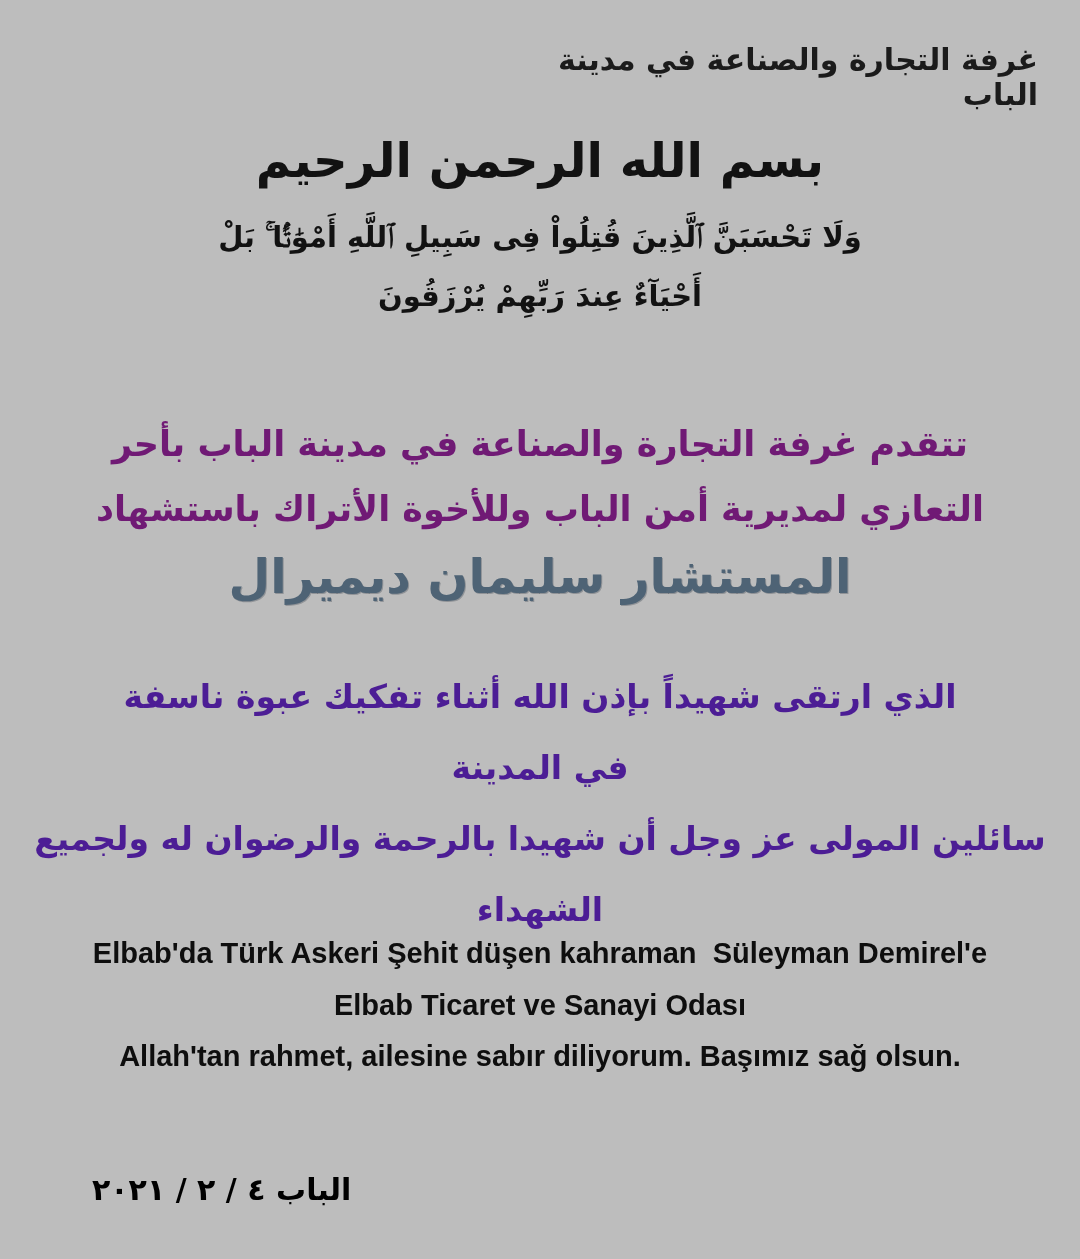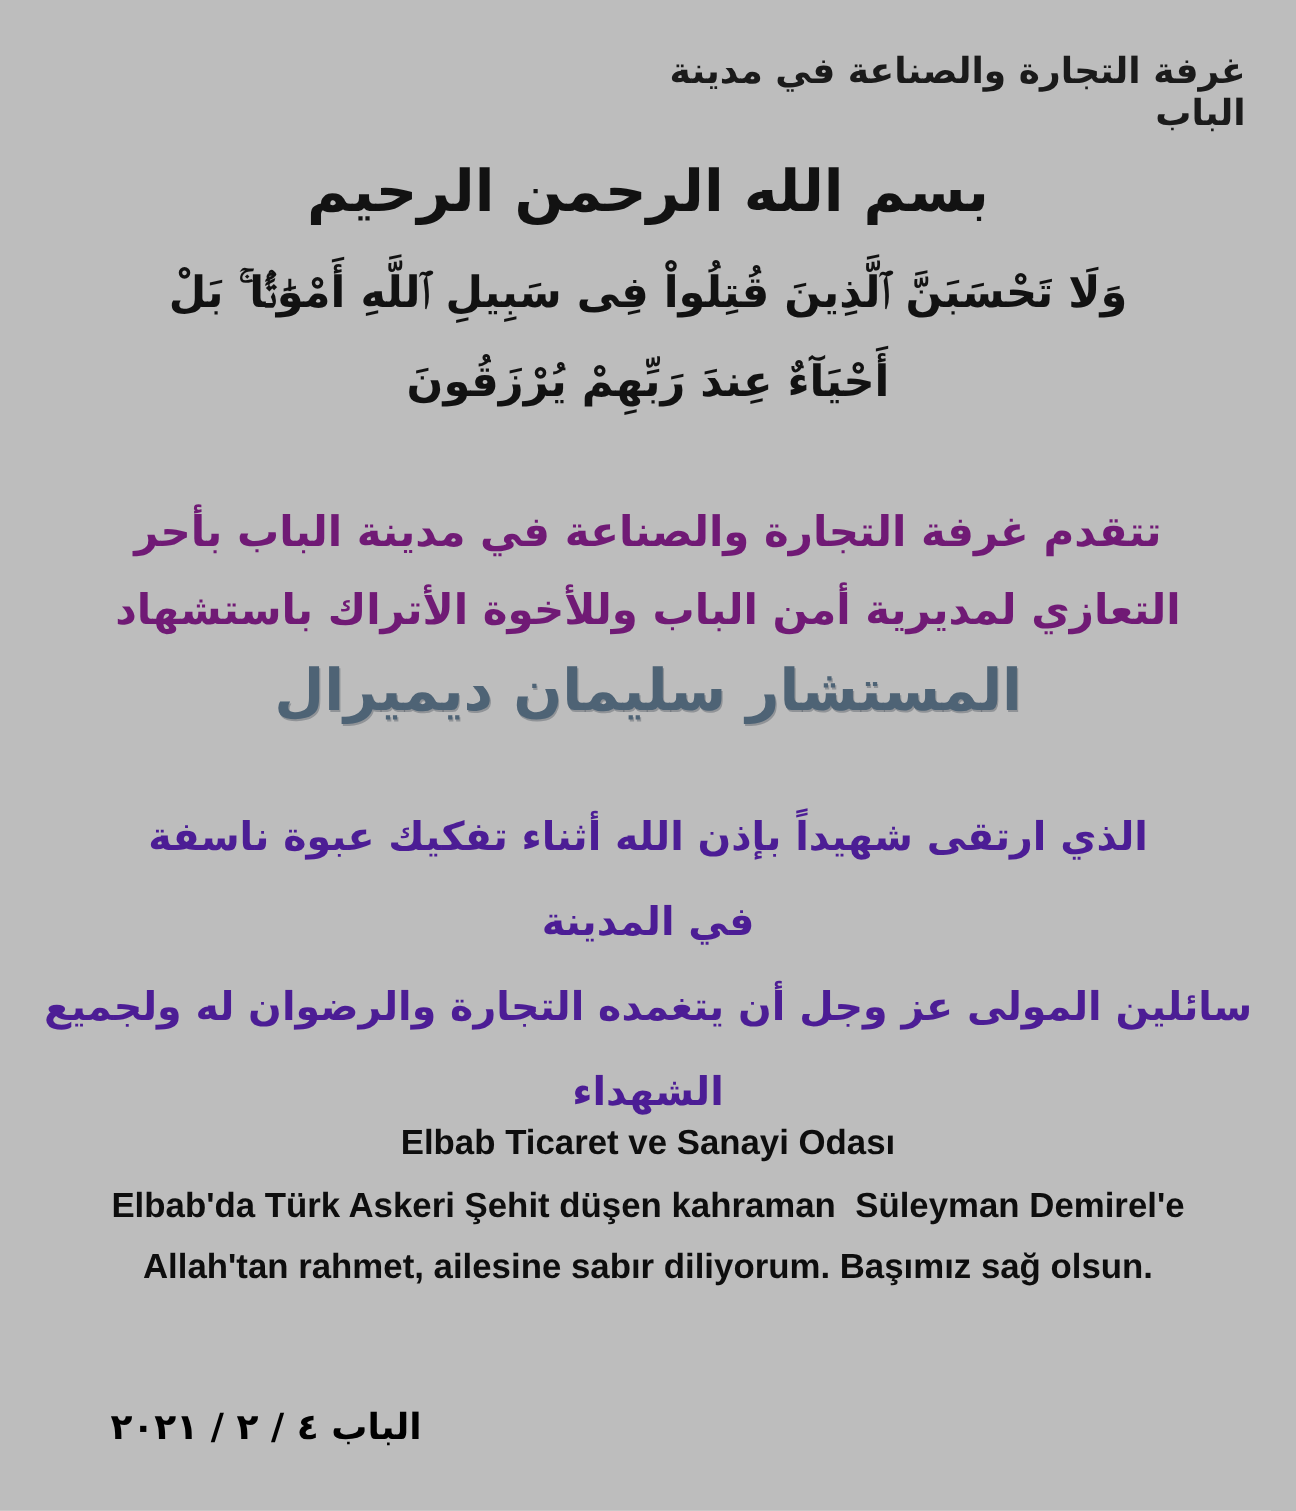--- a/index.html
+++ b/index.html
@@ -39,21 +39,21 @@
     font-size: 48px;
     font-weight: bold;
     color: #121212;
   }
   .quran-verse {
     position: absolute;
     top: 208px;
     left: 0;
     width: 100%;
     text-align: center;
-    font-size: 36px;
+    font-size: 29px;
     font-weight: bold;
     line-height: 2.05;
     color: #121212;
   }
   .condolence-intro {
     position: absolute;
     top: 412px;
     left: 0;
     width: 100%;
     text-align: center;
@@ -125,24 +125,24 @@
   <div class="condolence-intro" dir="rtl">
     <div class="line">تتقدم غرفة التجارة والصناعة في مدينة الباب بأحر</div>
     <div class="line">التعازي لمديرية أمن الباب وللأخوة الأتراك باستشهاد</div>
   </div>
 
   <div class="martyr-name" dir="rtl">المستشار سليمان ديميرال</div>
 
   <div class="condolence-body" dir="rtl">
     <div class="line">الذي ارتقى شهيداً بإذن الله أثناء تفكيك عبوة ناسفة</div>
     <div class="line">في المدينة</div>
-    <div class="line">سائلين المولى عز وجل أن يتغمده التجارة والرضوان له ولجميع الشهداء</div>
+    <div class="line">سائلين المولى عز وجل أن شهيدا بالرحمة والرضوان له ولجميع الشهداء</div>
   </div>
 
   <div class="turkish-block" dir="ltr">
+    <div class="line">Elbab'da Türk Askeri Şehit düşen kahraman  Süleyman Demirel'e</div>
     <div class="line">Elbab Ticaret ve Sanayi Odası</div>
-    <div class="line">Elbab'da Türk Askeri Şehit düşen kahraman  Süleyman Demirel'e</div>
     <div class="line">Allah'tan rahmet, ailesine sabır diliyorum. Başımız sağ olsun.</div>
   </div>
 
   <div class="date-line" dir="rtl">الباب ٤ / ٢ / ٢٠٢١</div>
 
 </div>
 
 </body></html>

